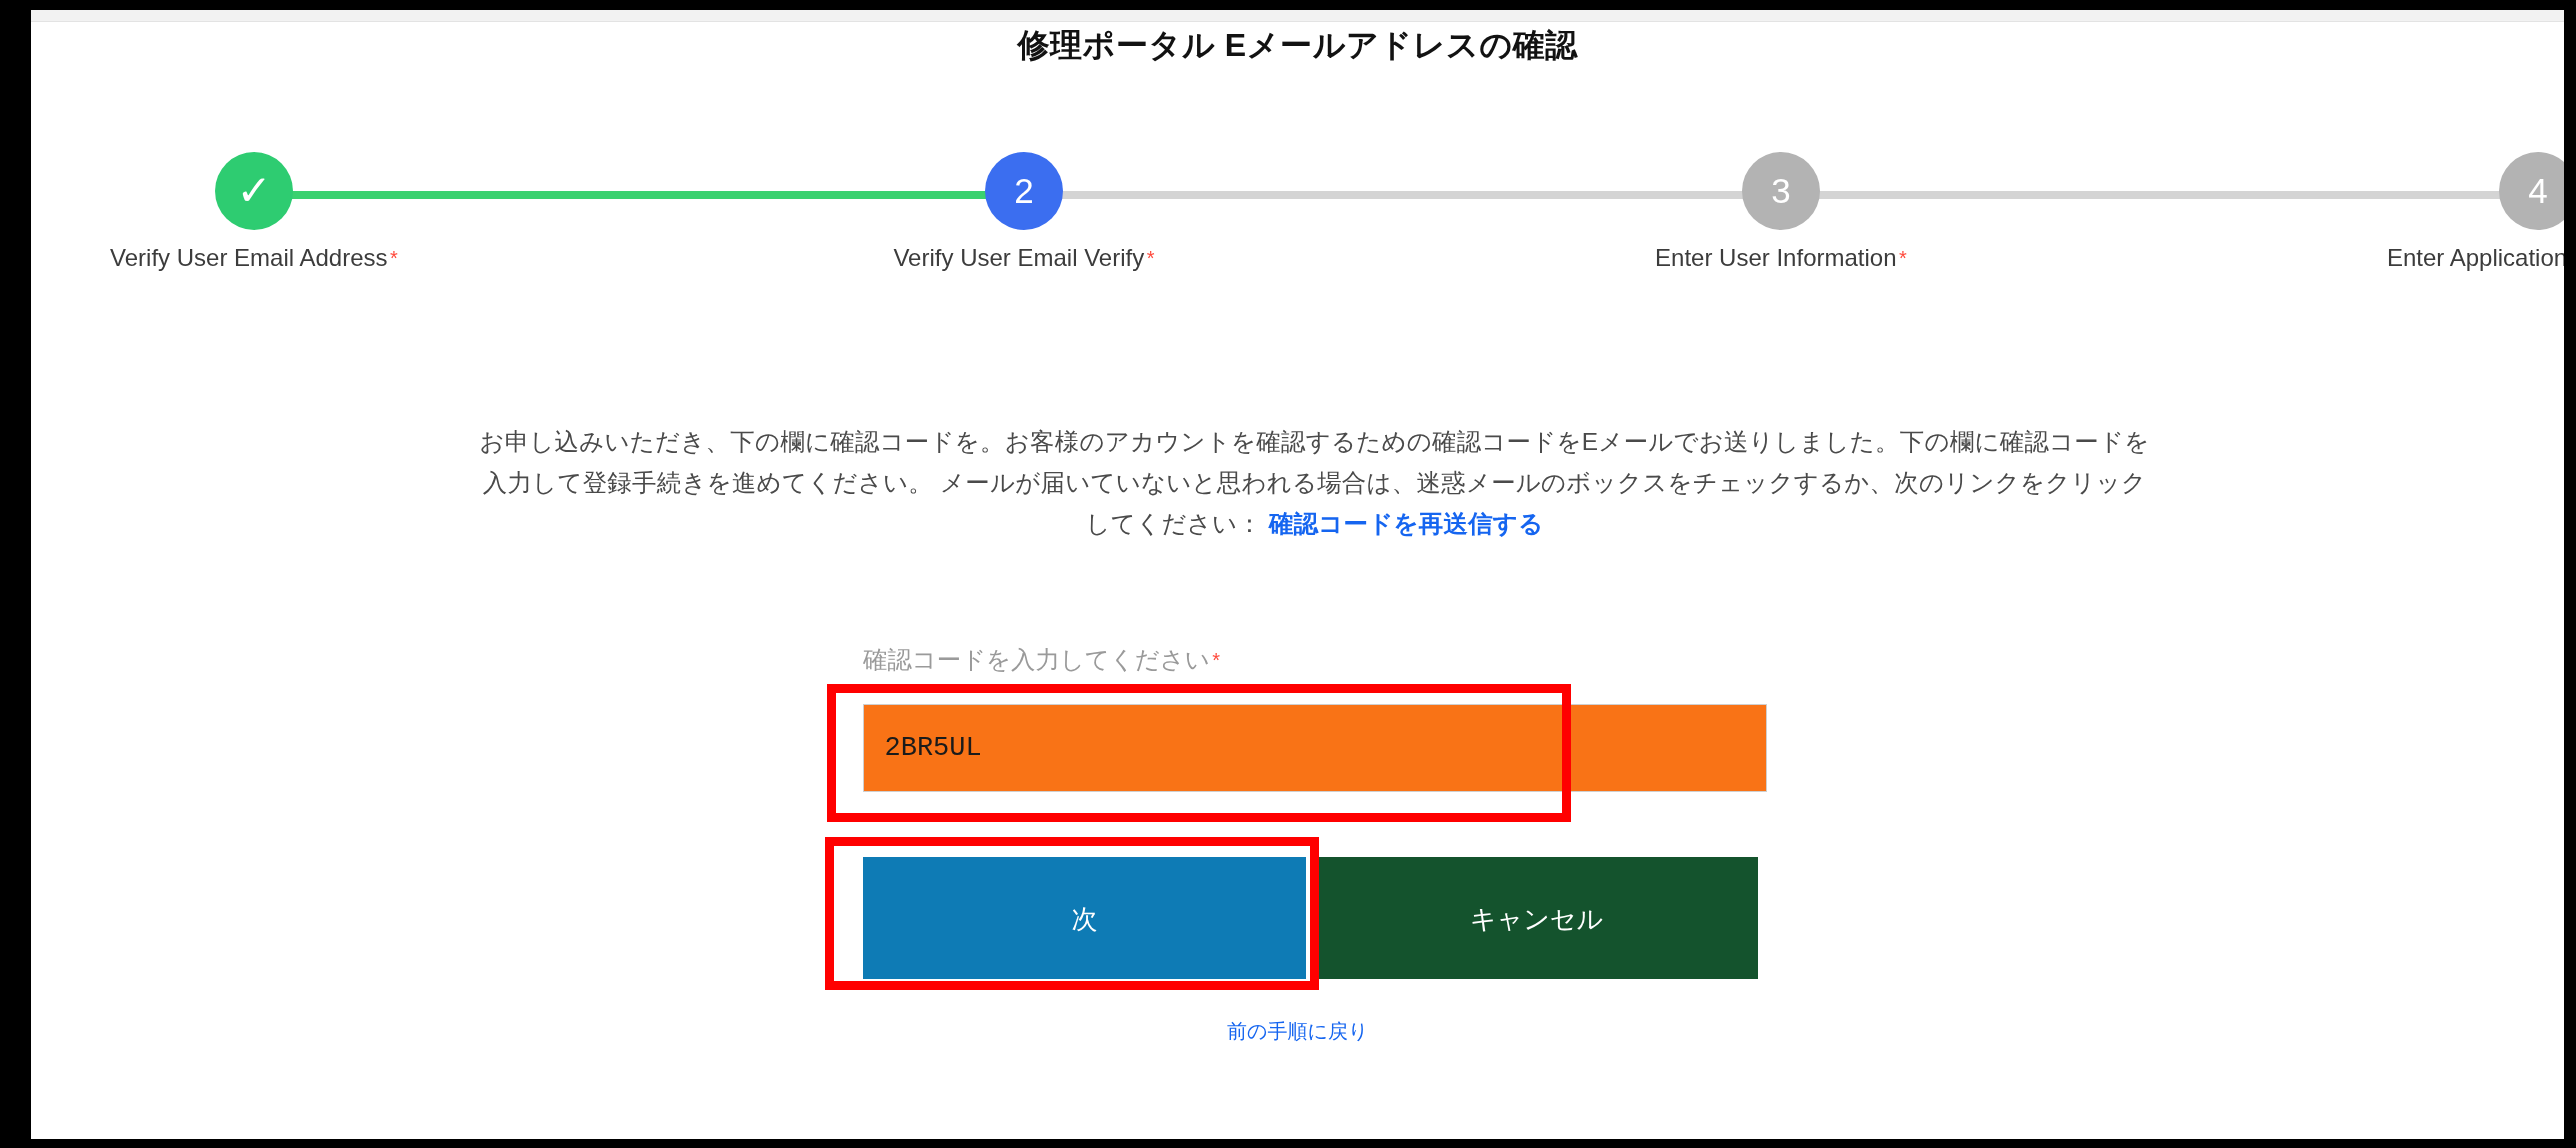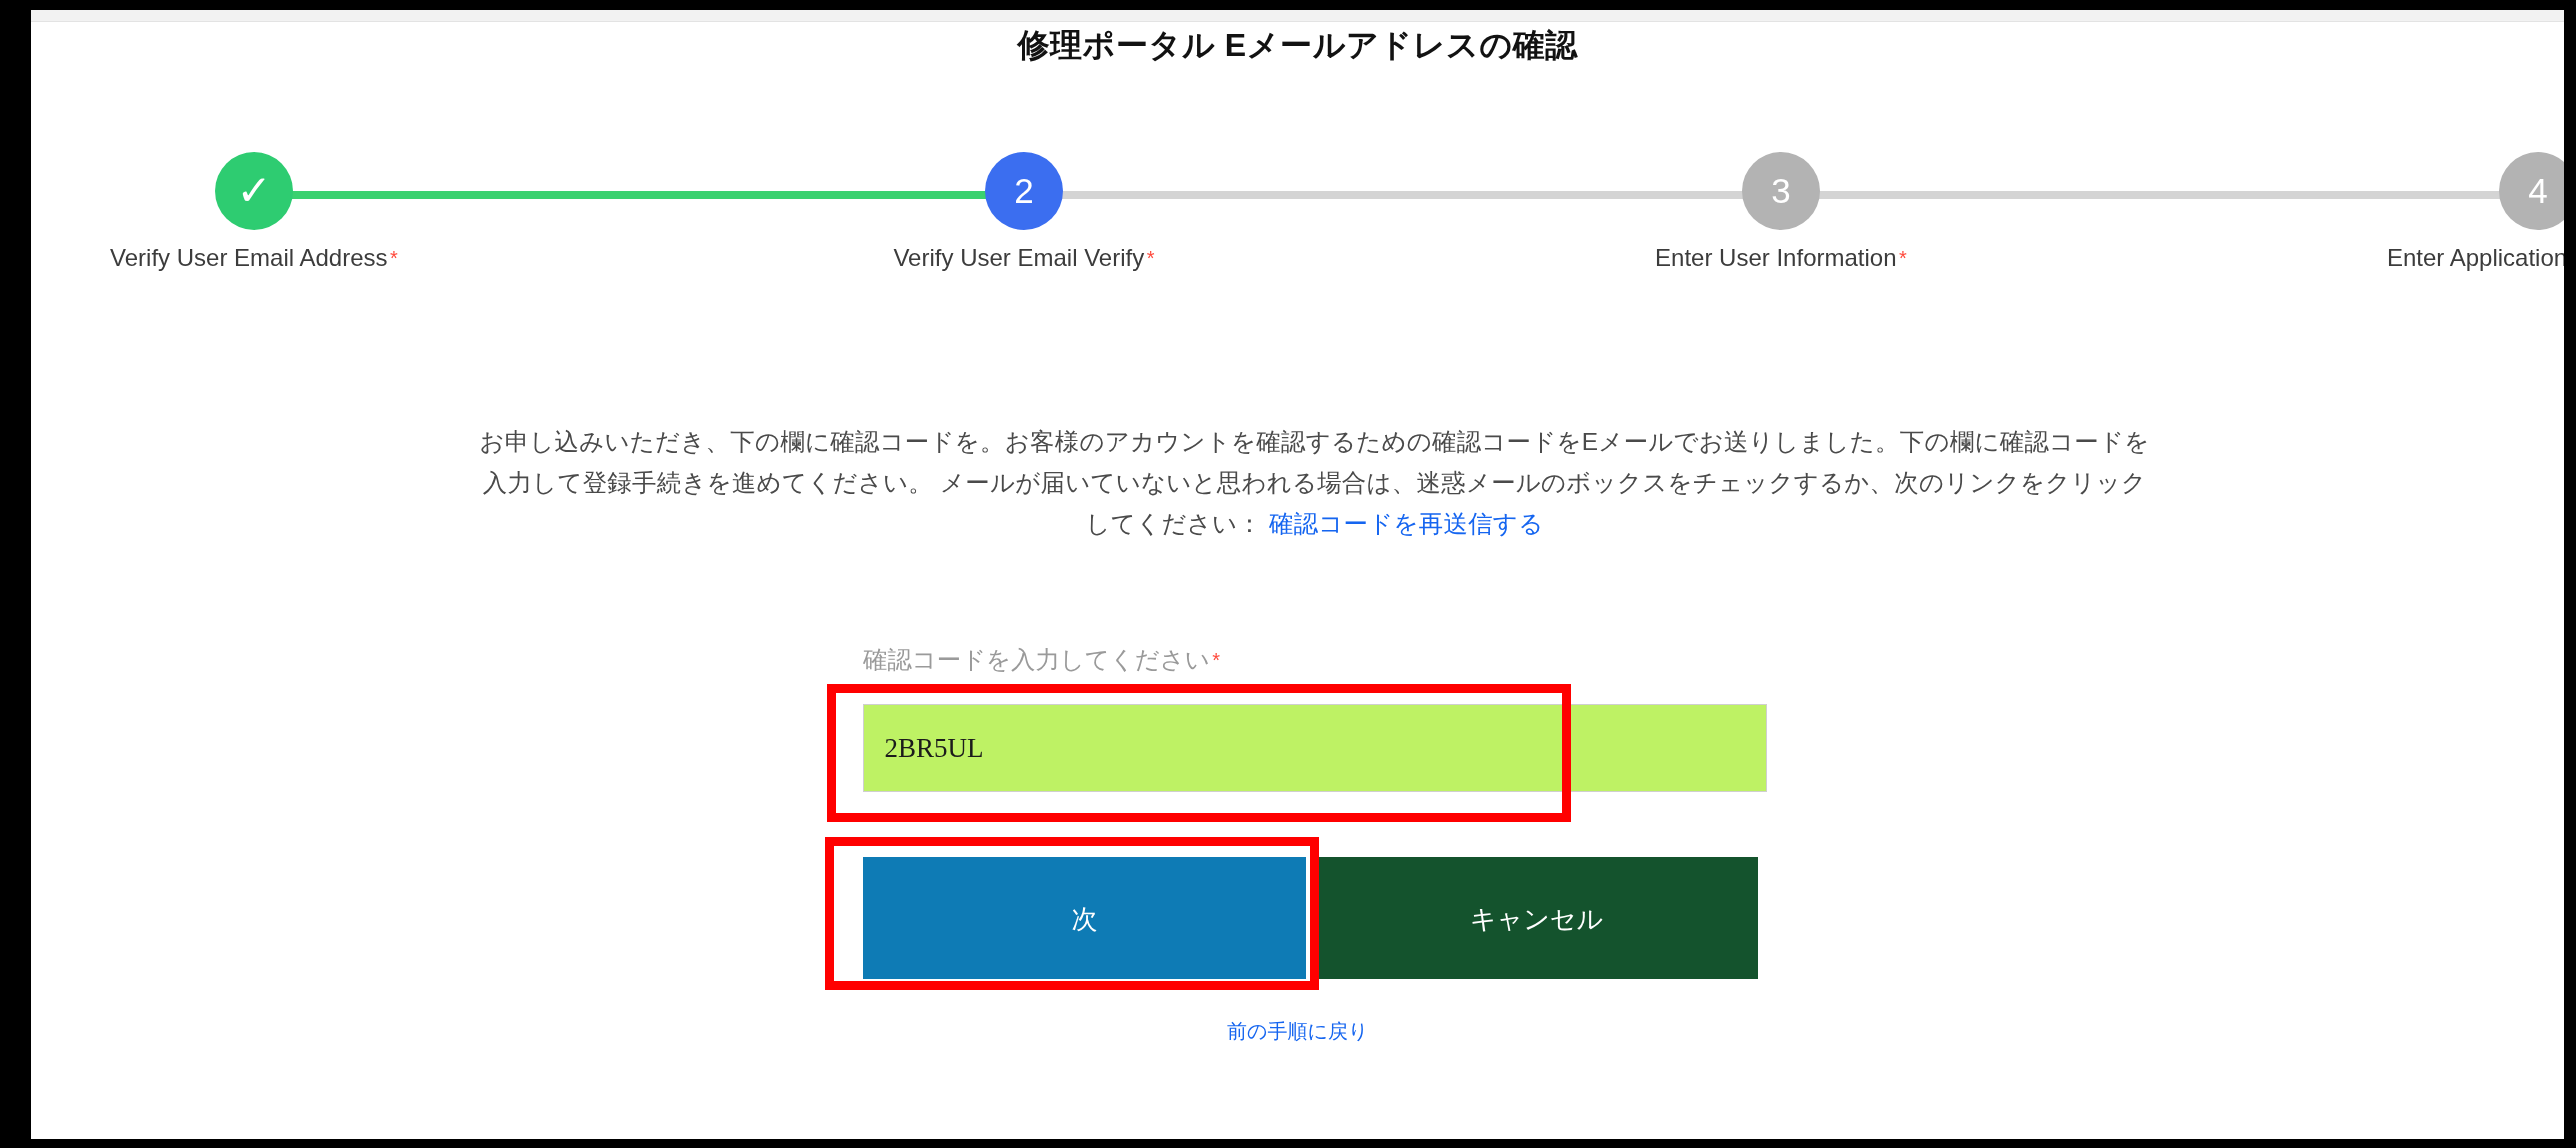--- a/index.html
+++ b/index.html
@@ -116,46 +116,46 @@
     top: 411px;
     width: 2413px;
     text-align: center;
     font-size: 24.4px;
     line-height: 41px;
     color: #4a4a4a;
     letter-spacing: 0.3px;
   }
   .intro .link {
     color: #1565f0;
-    font-weight: normal;
+    font-weight: bold;
     text-decoration: none;
   }
 
   
   .form-label {
     position: absolute;
     left: 832px;
     top: 634px;
     font-size: 24.4px;
     color: #9a9a9a;
     white-space: nowrap;
   }
   .code-input {
     position: absolute;
     left: 832px;
     top: 694px;
     width: 904px;
     height: 88px;
     border: 1.3px solid #cfcfcf;
-    background: #bef264;
+    background: #f97316;
     box-sizing: border-box;
     font-size: 27px;
     color: #1b1b1b;
     padding: 0 20.5px;
-    font-family: Liberation Serif, serif;
+    font-family: Liberation Mono, monospace;
     outline: none;
   }
 
   .btn-row { position: absolute; left: 832px; top: 847px; }
   .btn {
     display: inline-block;
     width: 443px;
     height: 122px;
     line-height: 122px;
     text-align: center;

